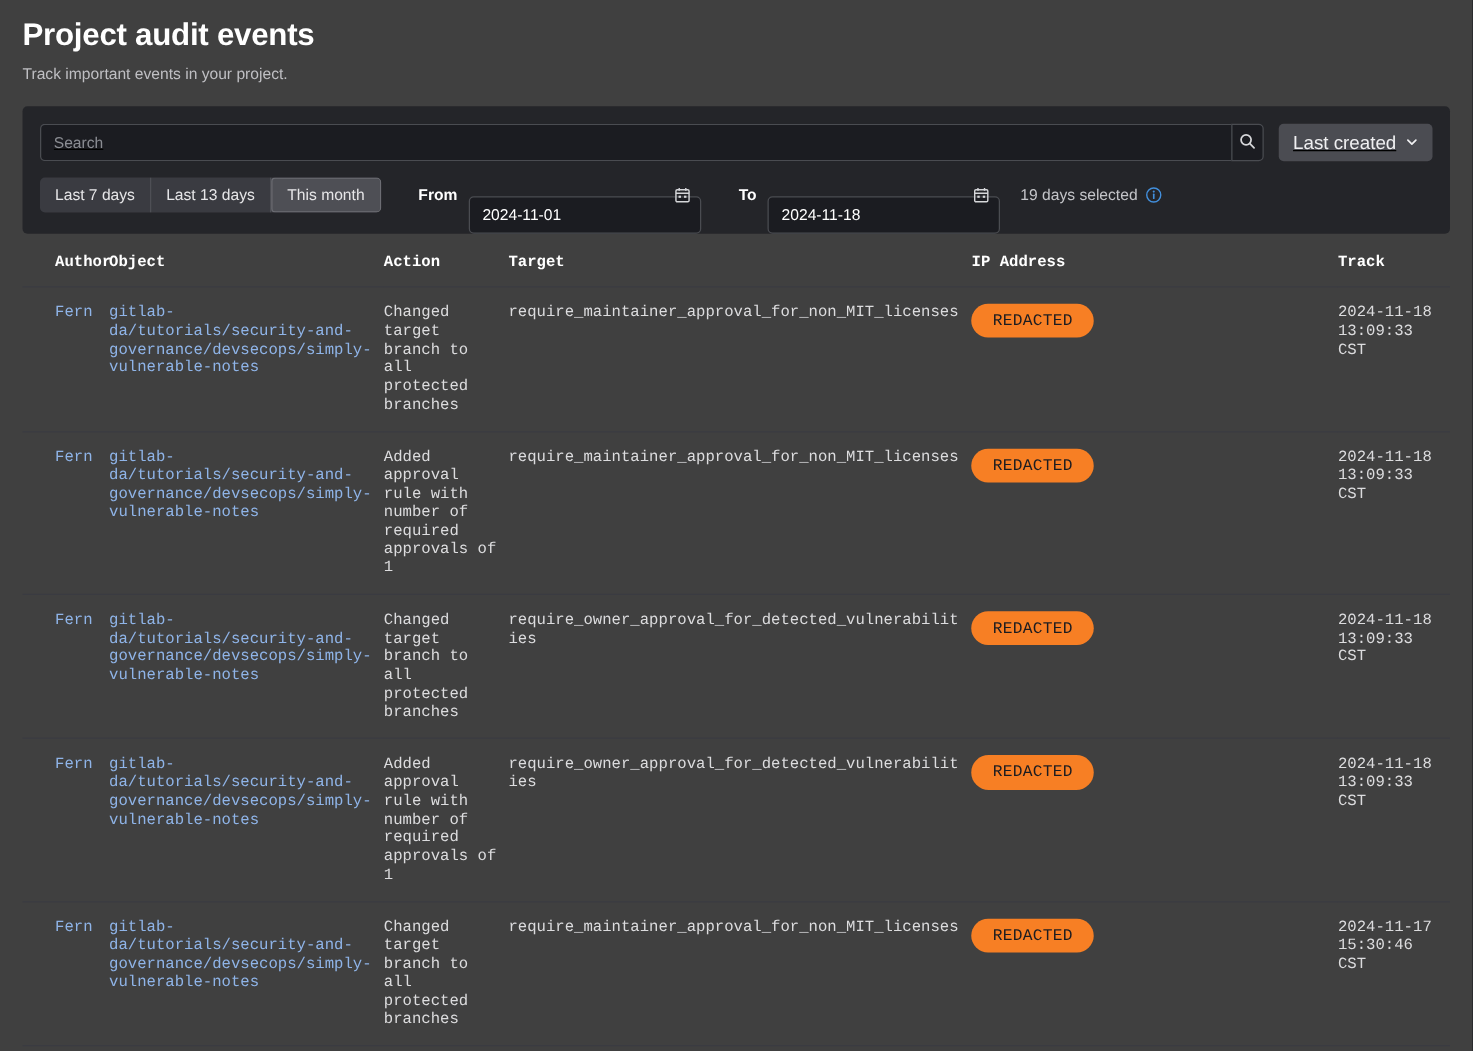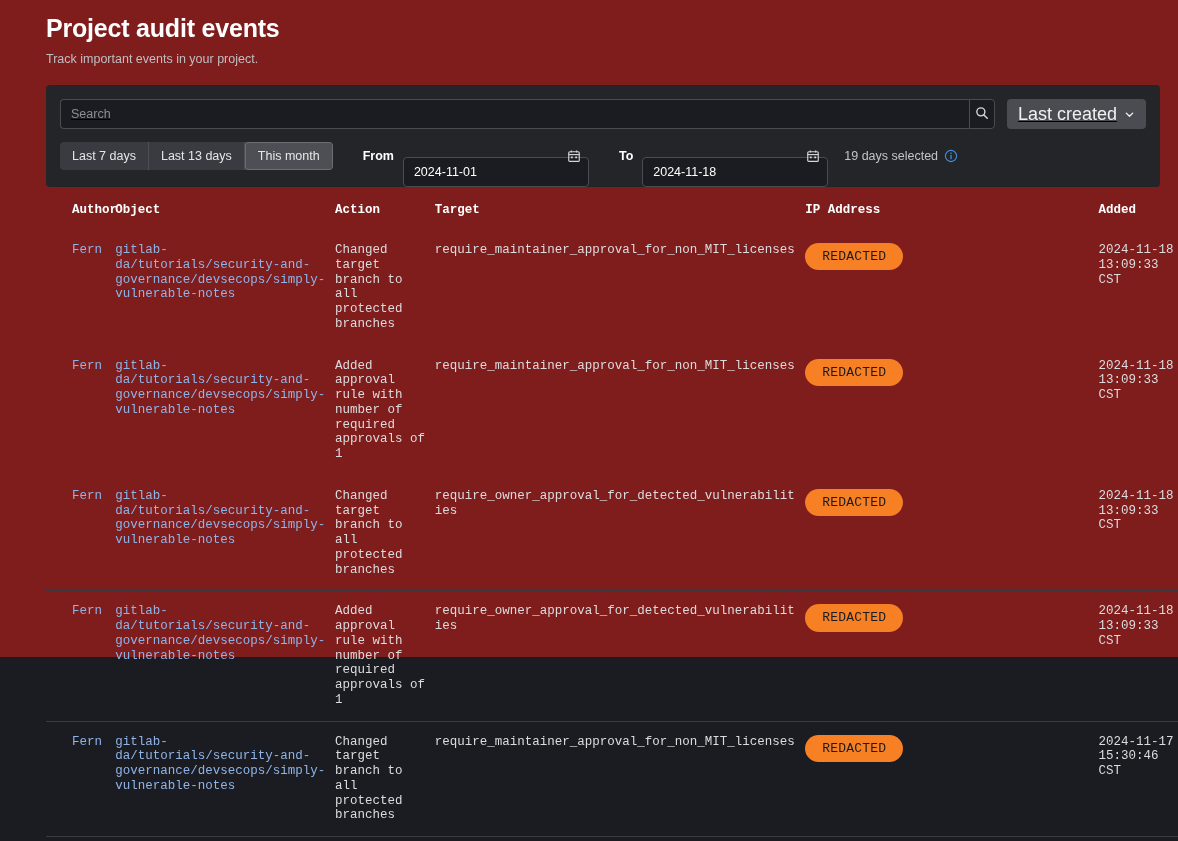--- a/index.html
+++ b/index.html
@@ -5,24 +5,23 @@
   * { box-sizing: border-box; }
   html, body {
     margin: 0; padding: 0;
     background: #1b1c21;
     width: 1178px; height: 841px;
     overflow: hidden;
     font-family: "Liberation Sans", sans-serif;
     -webkit-font-smoothing: antialiased;
   }
   .page {
-    width: 1178px; height: 657px;
-    background: #7f1d1d;
+    width: 1178px; height: 841px;
+    background: #404040;
     position: relative;
-    padding-left: 28px;
   }
   
   .page-header { padding: 14px 18px 0 18px; }
   .page-title {
     font-size: 25px;
     font-weight: bold;
     color: #ffffff;
     letter-spacing: -0.2px;
     margin: 0 0 8px 0;
     line-height: 1.15;
@@ -65,21 +64,21 @@
     cursor: pointer;
     padding: 0;
   }
   .sort-btn {
     margin-left: 12px;
     height: 30px;
     background: #4b4c52;
     border: none;
     border-radius: 4px;
     color: #f0f0f2;
-    font-size: 18px;
+    font-size: 15px;
     font-family: "Liberation Sans", sans-serif;
     padding: 0 11px;
     display: flex; align-items: center; gap: 7px;
     cursor: pointer;
     white-space: nowrap;
   }
   .chev { display: inline-block; }
   .filter-row-2 {
     display: flex; align-items: center;
     margin-top: 12px;
@@ -282,21 +281,21 @@
 
   <div class="table-wrap">
     <table class="audit">
       <thead>
         <tr>
           <th class="col-author">Author</th>
           <th class="col-object">Object</th>
           <th class="col-action">Action</th>
           <th class="col-target">Target</th>
           <th class="col-ip">IP Address</th>
-          <th class="col-date">Added</th>
+          <th class="col-date">Track</th>
         </tr>
       </thead>
       <tbody>
 
         <tr>
           <td class="col-author">
             <a class="author-link" href="#">Fern</a>
           </td>
           <td class="col-object">
             <a class="link" href="#">gitlab-da/tutorials/security-and-governance/devsecops/simply-vulnerable-notes</a>

